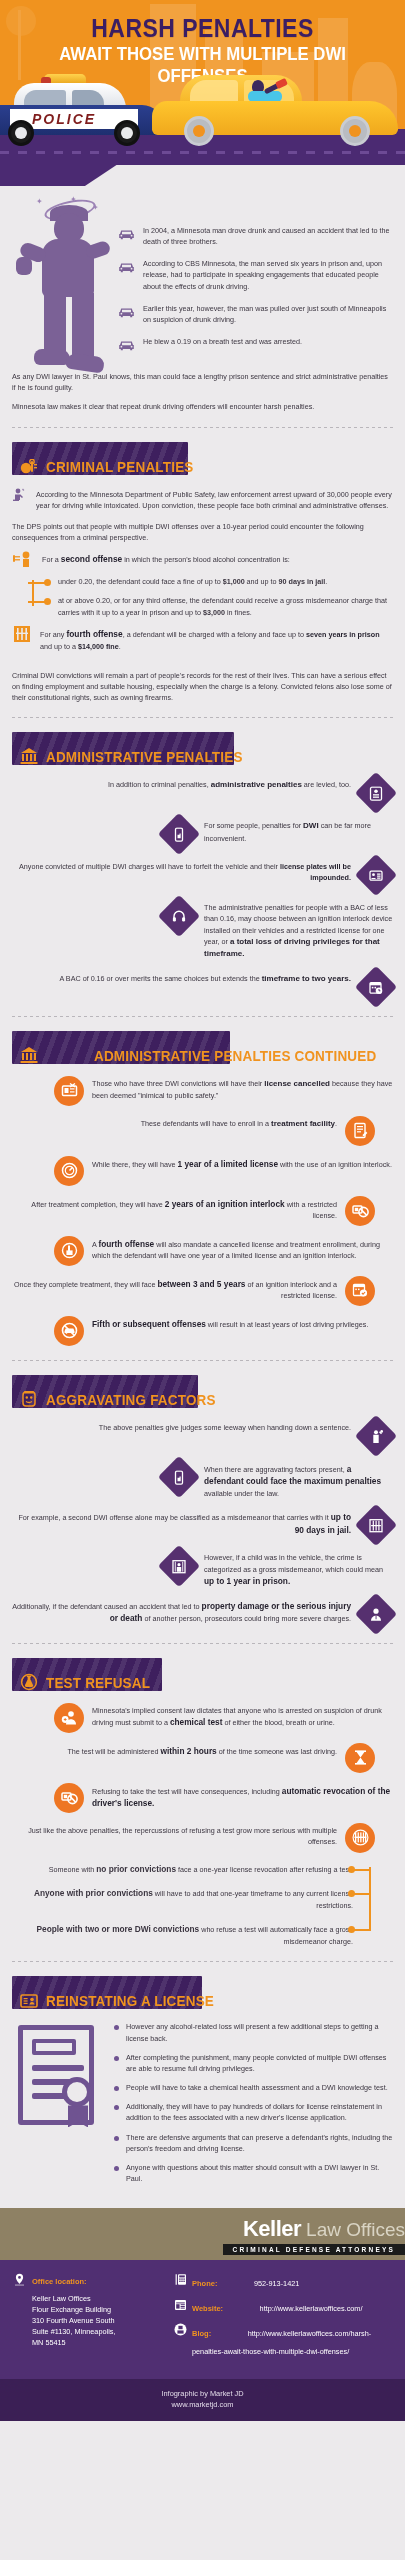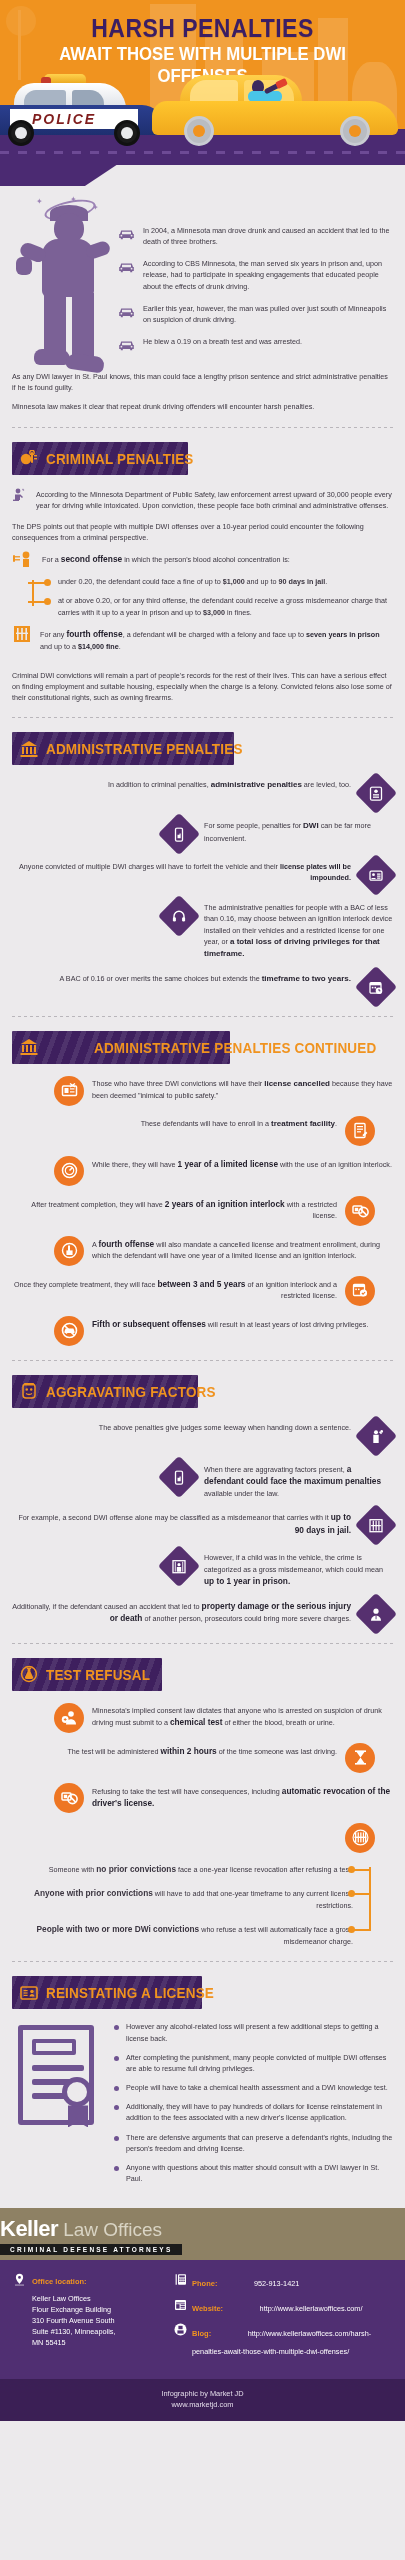--- a/index.html
+++ b/index.html
@@ -124,21 +124,21 @@
     background: repeating-linear-gradient(to right, #b9b6bb 0 3px, transparent 3px 6px);
   }
 
   .banner {
     position: relative;
     margin: 0 12px;
     height: 33px;
     background: #3e1f5e;
     background-image: repeating-linear-gradient(110deg,
       rgba(255,255,255,.09) 0 5px, rgba(255,255,255,0) 5px 13px);
-    display: flex; align-items: center;
+    display: flex; align-items: flex-end;
     border-radius: 1px;
   }
   .banner.w1 { width: 176px; }
   .banner.w2 { width: 222px; }
   .banner.w3 { width: 218px; gap: 48px; }
   .banner.w4 { width: 186px; }
   .banner.w5 { width: 150px; }
   .banner.w6 { width: 190px; }
   .banner-icon {
     width: 34px; display:flex; align-items:center; justify-content:center;
@@ -257,21 +257,21 @@
     background: #6f5391; clip-path: polygon(0 0, 100% 0, 100% 100%, 50% 74%, 0 100%); }
   .rein-list { flex:1; }
   .rein-item { display:flex; gap: 7px; margin-bottom: 8px; align-items:flex-start; }
   .rein-dot { flex:0 0 5px; width:5px; height:5px; border-radius:50%;
     background:#6f5391; margin-top: 4px; }
   .rein-item .txt { font-size: 7.2px; line-height: 1.55; color:#3b3540; }
 
   
   .footer-logo {
     background: #8e8164; height: 52px; display:flex; flex-direction:column;
-    align-items:flex-start; justify-content:center; padding-top: 2px;
+    align-items:flex-end; justify-content:center; padding-top: 2px;
   }
   .logo-row { display:flex; align-items:baseline; gap:5px; }
   .logo-keller { color:#ffffff; font-size: 22px; font-weight: bold; letter-spacing:-.5px; }
   .logo-law { color:#d9d4c4; font-size: 19px; }
   .logo-sub {
     background:#1b1b1b; color:#ffffff; font-size: 6.5px; letter-spacing: 2.2px;
     padding: 2px 10px; margin-top: 2px; font-weight: 600;
   }
   .footer-main { background:#502f72; padding: 12px 14px 14px 14px; display:flex; }
   .fcol-left { width: 160px; }
@@ -794,20 +794,21 @@
             <g fill="currentColor">
               <rect x="3" y="3.4" width="1.3" height="10"></rect>
               <rect x="5.6" y="3.4" width="1.3" height="10"></rect>
               <rect x="8.2" y="3.4" width="1.3" height="10"></rect>
               <rect x="10.8" y="3.4" width="1.3" height="10"></rect>
               <rect x="13" y="3.4" width="1.3" height="10"></rect>
               <rect x="2.4" y="7.6" width="12" height="1.4"></rect>
             </g>
           </svg>
       </span>
+      <span class="txt">Just like the above penalties, the repercussions of refusing a test grow more serious with multiple offenses.</span>
     </div>
 
     <div class="connR">
       <div class="connR-item">
         <div class="txt">Someone with <b style="font-size:8.3px;">no prior convictions</b> face a one-year license revocation after refusing a test.</div>
       </div>
       <div class="connR-item">
         <div class="txt"><b style="font-size:8.3px;">Anyone with prior convictions</b> will have to add that one-year timeframe to any current license restrictions.</div>
       </div>
       <div class="connR-item">

